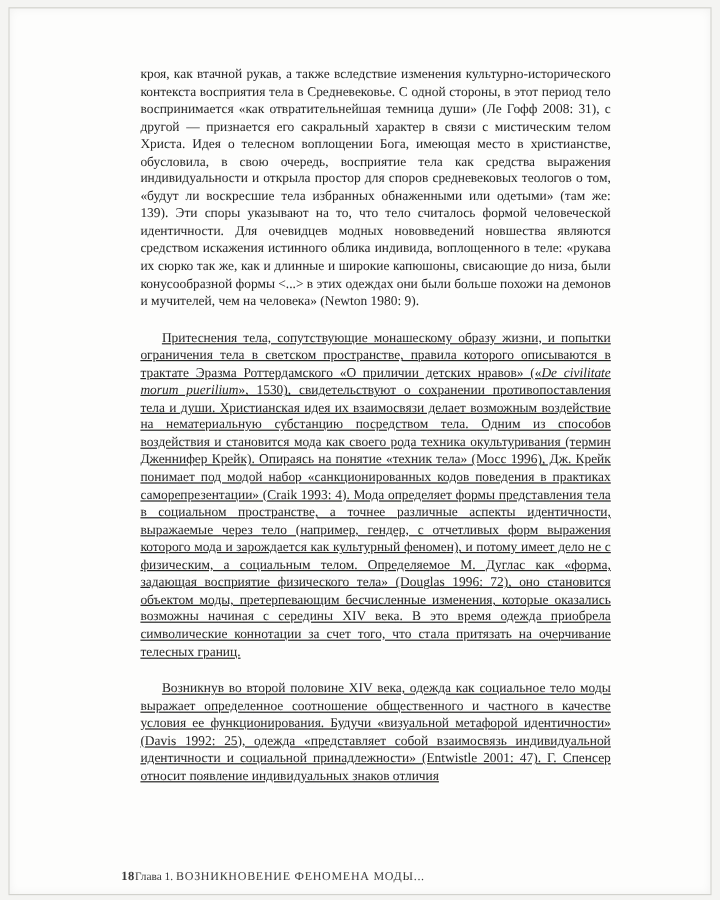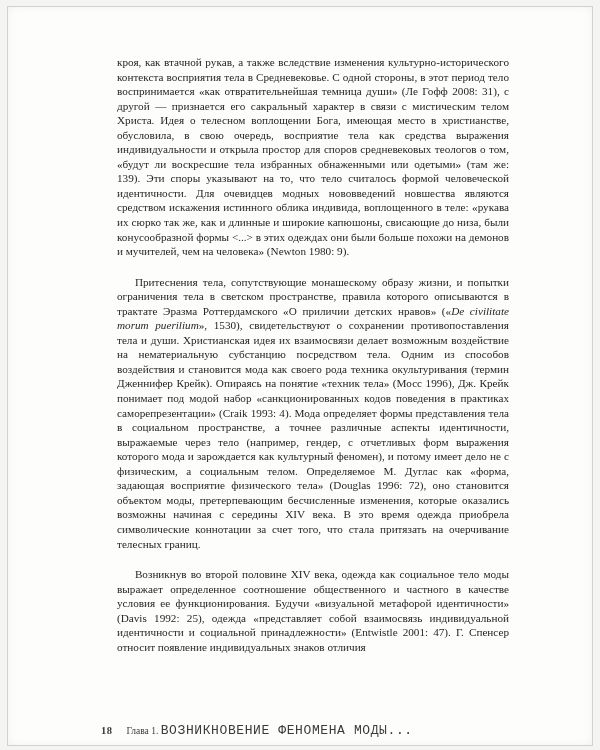--- a/index.html
+++ b/index.html
@@ -40,42 +40,41 @@
     text-align: justify;
     hyphens: auto;
     -webkit-hyphens: auto;
   }
   .para {
     margin: 16px;
     padding: 0;
   }
   .para.indent {
     text-indent: 1.6em;
+    text-decoration: underline;
   }
   .footer {
     position: absolute;
     left: 93px;
     right: 75px;
     top: 713px;
     color: #3a3a3a;
     white-space: nowrap;
   }
   .pagenum {
     font-weight: bold;
     font-size: 10.5px;
-    margin-right: 14px;
     letter-spacing: 0.5px;
   }
   .chapter-label {
     font-size: 9.5px;
   }
   .chapter-title {
-    font-size: 13px;
+    font-size: 10px;
     letter-spacing: 0.6px;
-    font-family: Liberation Mono, monospace;
   }
 </style>
 </head>
 <body>
 
 <div class="scan">
   <div class="page">
     <div class="text-block">
         <p class="para"><span>кроя, как втачной рукав, а также вследствие изменения культурно-исторического контекста восприятия тела в Средневековье. С одной стороны, в этот период тело воспринимается «как отвратительнейшая темница души» (Ле Гофф 2008: 31), с другой — признается его сакральный характер в связи с мистическим телом Христа. Идея о телесном воплощении Бога, имеющая место в христианстве, обусловила, в свою очередь, восприятие тела как средства выражения индивидуальности и открыла простор для споров средневековых теологов о том, «будут ли воскресшие тела избранных обнаженными или одетыми» (там же: 139). Эти споры указывают на то, что тело считалось формой человеческой идентичности. Для очевидцев модных нововведений новшества являются средством искажения истинного облика индивида, воплощенного в теле: «рукава их сюрко так же, как и длинные и широкие капюшоны, свисающие до низа, были конусообразной формы &lt;...&gt; в этих одеждах они были больше похожи на демонов и мучителей, чем на человека» (Newton 1980: 9).</span></p>
         <p class="para indent"><span>Притеснения тела, сопутствующие монашескому образу жизни, и попытки ограничения тела в светском пространстве, правила которого описываются в трактате Эразма Роттердамского «О приличии детских нравов» («</span><span style="font-style: italic;">De civilitate morum puerilium</span><span>», 1530), свидетельствуют о сохранении противопоставления тела и души. Христианская идея их взаимосвязи делает возможным воздействие на нематериальную субстанцию посредством тела. Одним из способов воздействия и становится мода как своего рода техника окультуривания (термин Дженнифер Крейк). Опираясь на понятие «техник тела» (Мосс 1996), Дж. Крейк понимает под модой набор «санкционированных кодов поведения в практиках саморепрезентации» (Craik 1993: 4). Мода определяет формы представления тела в социальном пространстве, а точнее различные аспекты идентичности, выражаемые через тело (например, гендер, с отчетливых форм выражения которого мода и зарождается как культурный феномен), и потому имеет дело не с физическим, а социальным телом. Определяемое М. Дуглас как «форма, задающая восприятие физического тела» (Douglas 1996: 72), оно становится объектом моды, претерпевающим бесчисленные изменения, которые оказались возможны начиная с середины XIV века. В это время одежда приобрела символические коннотации за счет того, что стала притязать на очерчивание телесных границ.</span></p>

